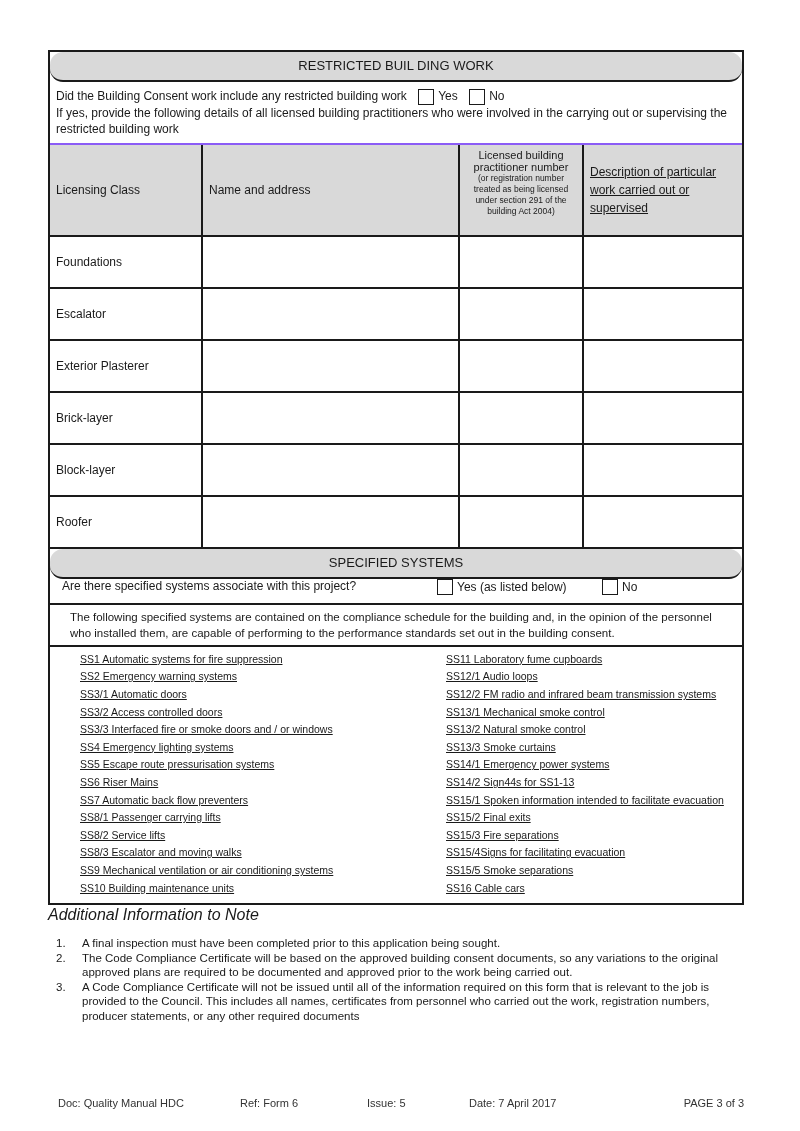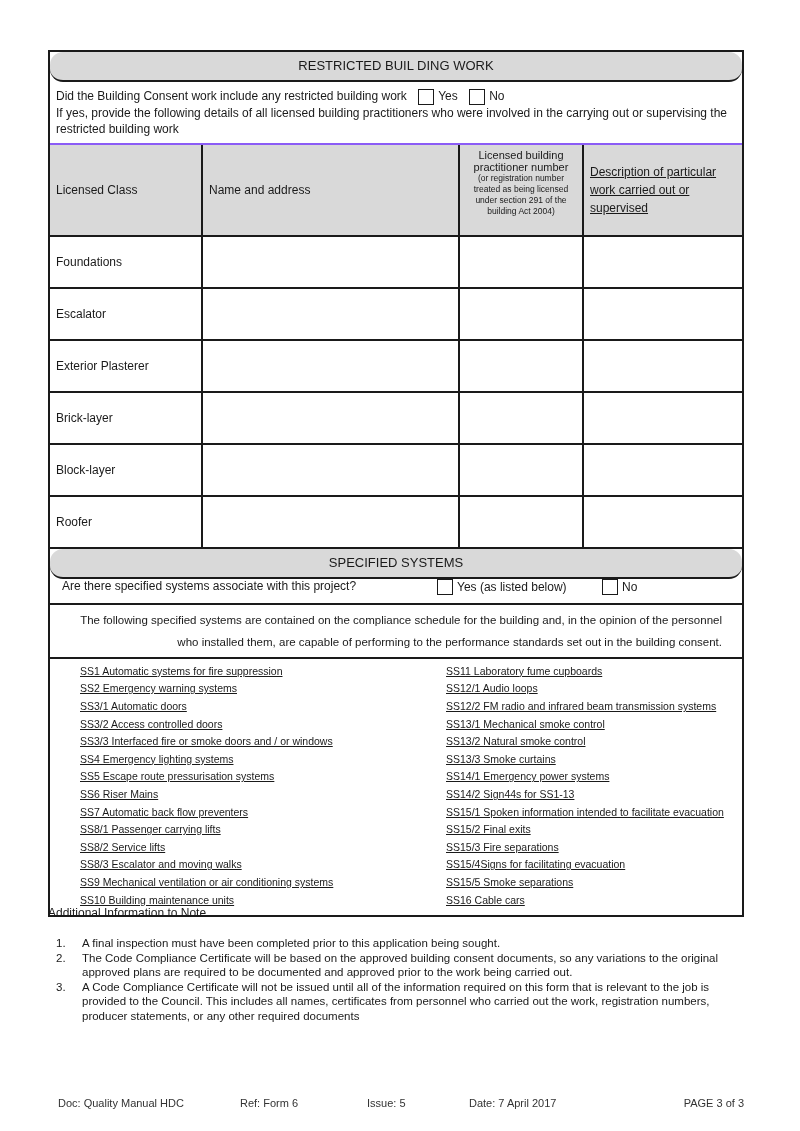--- a/index.html
+++ b/index.html
@@ -14,27 +14,27 @@
   tr > *:last-child { border-right: none; }
   thead th { background: #d9d9d9; height: 72px; border-top: none; }
   th.lbp { text-align: center; vertical-align: top; padding-top: 4px; font-size: 11px; line-height: 12px; }
   th.lbp .small { font-size: 8.5px; line-height: 11px; display: block; }
   th.desc { vertical-align: top; padding-top: 18px; line-height: 18px; text-decoration: underline; }
   tbody td { height: 50px; }
   .qrow { display: flex; align-items: flex-start; height: 24px; border-bottom: 2px solid #1a1a1a; font-size: 12px; padding-left: 12px; }
   .qrow .q { width: 375px; }
   .qrow .opt { display: flex; align-items: center; }
   .qrow .cb { margin: 0 4px 0 0; }
-  .statement { text-align: right; padding: 4px 20px; font-size: 11.5px; line-height: 22px; border-bottom: 2px solid #1a1a1a; }
+  .statement { text-align: left; padding: 4px 20px; font-size: 11.5px; line-height: 16px; border-bottom: 2px solid #1a1a1a; }
   .systems { display: flex; padding: 4px 0 6px 0; }
   .col { font-size: 10.5px; text-decoration: underline; }
   .col.left { width: 396px; padding-left: 30px; box-sizing: border-box; }
   .col.right { flex: 1; }
   .col div { height: 17.6px; line-height: 17.6px; white-space: nowrap; }
-  .notes-title { position: absolute; left: 48px; top: 906px; font-size: 12px; }
+  .notes-title { position: absolute; left: 48px; top: 906px; font-size: 16px; font-style: italic; }
   .notes { position: absolute; left: 56px; top: 936px; width: 700px; font-size: 11.5px; line-height: 14.5px; }
   .note { display: flex; margin-bottom: 0; }
   .note .n { width: 26px; flex: none; }
   .footer { position: absolute; left: 58px; top: 1097px; width: 686px; font-size: 11px; color: #333; display: flex; }
   .footer span { white-space: nowrap; }
 </style>
 </head>
 <body>
 
 <div class="frame">
@@ -49,21 +49,21 @@
   </div>
   <table>
     <colgroup>
         <col style="width:152px">
         <col style="width:257px">
         <col style="width:124px">
         <col>
       </colgroup>
     <thead>
       <tr>
-        <th>Licensed Class</th>
+        <th>Licensing Class</th>
         <th>Name and address</th>
         <th class="lbp">
           <span>Licensed building practitioner number</span>
           <span class="small">(or registration number treated as being licensed under section 291 of the building Act 2004)</span>
         </th>
         <th class="desc">Description of particular work carried out or supervised</th>
       </tr>
     </thead>
     <tbody>
       <tr>

